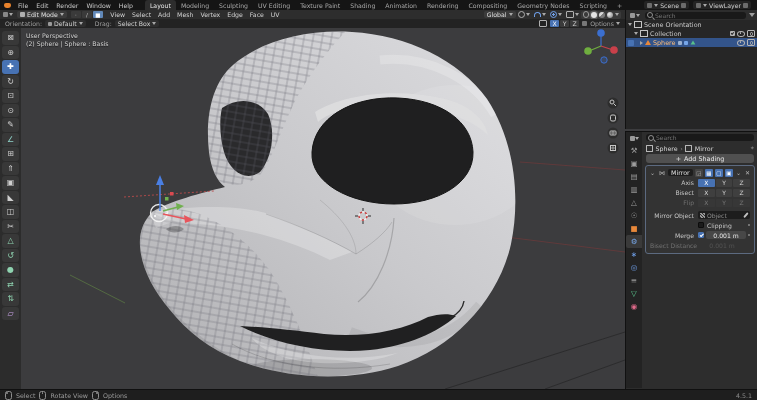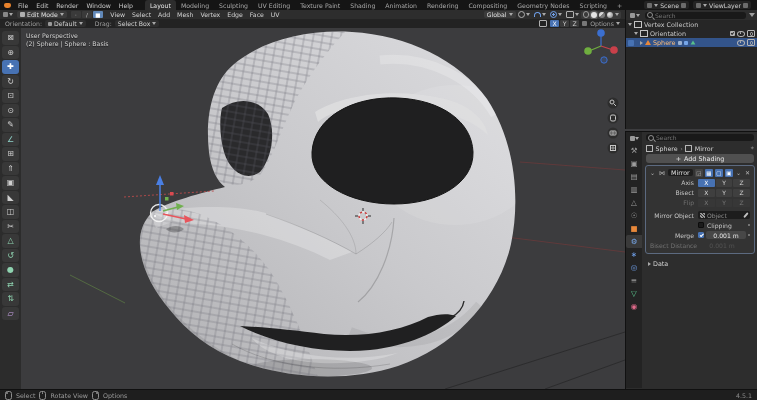--- a/index.html
+++ b/index.html
@@ -428,26 +428,26 @@
         </span>
       <span class="srch">
         <span class="i-mag"></span>
         <input placeholder="Search" style="">
       </span>
       <span class="i-funnel"></span>
     </div>
     <div class="orow">
       <span class="car"></span>
       <span class="i-box"></span>
-      <span>Vertex Collection</span>
+      <span>Scene Orientation</span>
     </div>
     <div class="orow" style="padding-left:8px;">
       <span class="car"></span>
       <span class="i-box"></span>
-      <span>Orientation</span>
+      <span>Collection</span>
       <span class="oic">
         <span class="i-chkg"></span>
         <span class="i-eye"></span>
         <span class="i-cam"></span>
       </span>
     </div>
     <div class="orow sel">
       <span class="bluechip"></span>
       <span class="caretr" style="margin-left:4px;"></span>
       <span class="tri"></span>
@@ -590,24 +590,20 @@
           <span class="chkbox on" style="margin-right:2px;"></span>
           <span class="valfield">0.001 m</span>
           <span class="dot"></span>
         </div>
         <div class="mrow dis">
           <span class="mlab">Bisect Distance</span>
           <span class="valfield dim">0.001 m</span>
           <span class="dot" style="visibility:hidden;"></span>
         </div>
       </div>
-      <div class="dsec">
-        <span class="caretr"></span>
-        <span>Data</span>
-      </div>
     </div>
   </div>
 
   <div class="status">
     <span class="mouse l"></span>
     <span>Select</span>
     <span class="mouse m"></span>
     <span>Rotate View</span>
     <span class="mouse r"></span>
     <span>Options</span>

